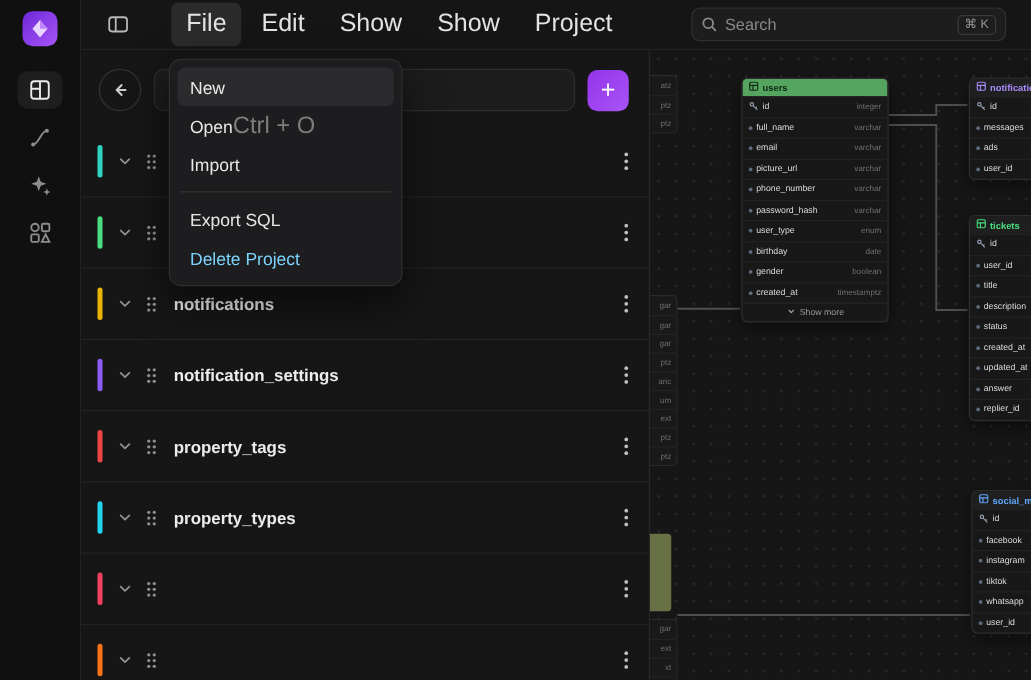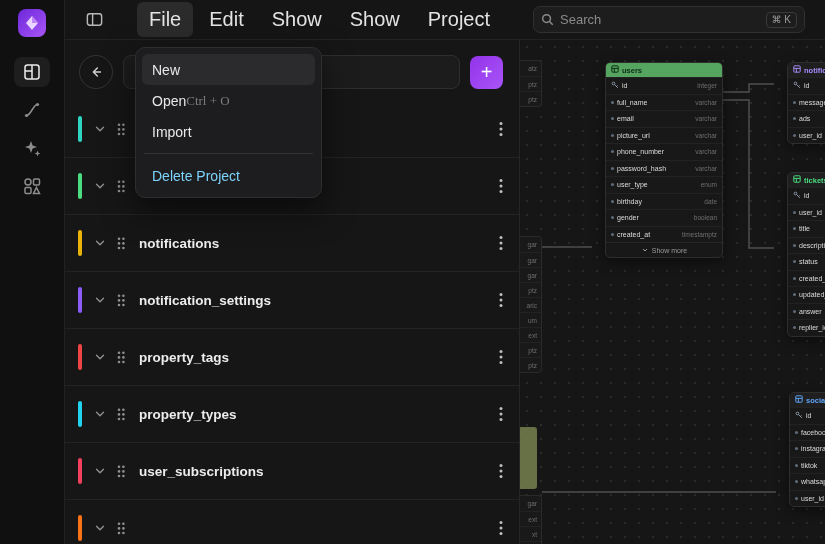--- a/index.html
+++ b/index.html
@@ -40,21 +40,21 @@
     color:#b9b9b9; display:flex; align-items:center; justify-content:center;
     border-radius:6px; cursor:pointer;
   }
   .menus { display:flex; align-items:center; gap:4px; margin-left:30px; }
   .menu-item {
     background:transparent; border:none; color:#e3e3e3; font-size:20px;
     font-family:inherit; padding:6px 12px; border-radius:6px; cursor:pointer;
   }
   .menu-item.active { background:#2b2b2b; }
   .search {
-    margin-left:auto; margin-right:20px; width:272px; height:27px;
+    margin-left:auto; margin-right:20px; width:252px; height:27px;
     background:#1d1d1d; border:1px solid #303030; border-radius:7px;
     display:flex; align-items:center; padding:0 7px; gap:6px; cursor:text;
   }
   .search-ph { color:#8a8a8a; font-size:13px; flex:1; }
   .kbd {
     color:#9a9a9a; font-size:10px; border:1px solid #3a3a3a; border-radius:4px;
     padding:1px 5px; line-height:12px; white-space:nowrap;
   }
 
   
@@ -95,21 +95,21 @@
   
   .canvas {
     position:absolute; left:520px; top:40px; right:0; bottom:0; overflow:hidden;
     background-color:#161616;
     background-image:radial-gradient(circle, #2b2b2b 1px, transparent 1.3px);
     background-size:14px 14px; cursor:grab;
   }
   .wires { position:absolute; left:0; top:0; width:100%; height:100%; }
   .db-table {
     position:absolute; background:#181818; border:1px solid #2d2d2d; border-radius:5px;
-    overflow:hidden; box-shadow:0 4px 14px rgba(0,0,0,.45); cursor:grab;margin-left:12px;
+    overflow:hidden; box-shadow:0 4px 14px rgba(0,0,0,.45); cursor:grab;
   }
   .db-head {
     height:14px; display:flex; align-items:center; gap:3px; padding:0 5px;
     font-size:7.5px; font-weight:700; background:#1f1f1f;
   }
   .db-row {
     height:16.5px; display:flex; align-items:center; justify-content:space-between;
     padding:0 5px; font-size:7px; color:#dcdcdc; border-top:1px solid #222;
   }
   .db-row:first-of-type { border-top:none; }
@@ -136,21 +136,21 @@
     position:absolute; left:135px; top:47px; width:187px; z-index:50;
     background:#1d1d1f; border:1px solid #2e2e2e; border-radius:10px; padding:6px;
     box-shadow:0 12px 32px rgba(0,0,0,.55);
   }
   .dd-item {
     height:31px; display:flex; align-items:center; justify-content:flex-start;
     padding:0 10px; border-radius:6px; font-size:14px; color:#e8e8e8; cursor:pointer;
   }
   .dd-item.hl { background:#2b2b2d; }
   .dd-item.danger { color:#7dd3fc; }
-  .dd-short { color:#7d7d7d; font-size:13px;font-family:Liberation Serif, serif; }
+  .dd-short { color:#7d7d7d; font-size:19px; }
   .dd-div { height:1px; background:#333; margin:6px 2px; }
 </style>
 </head>
 <body>
 
 <div class="app">
 
   <aside class="rail">
     <div class="logo">
       <svg width="16" height="16" viewBox="0 0 16 16">
@@ -388,21 +388,20 @@
           <span class="tdrag">
             <svg width="10" height="15" viewBox="0 0 10 15" fill="currentColor">
               <circle cx="3" cy="2.8" r="1.3"></circle>
               <circle cx="7.4" cy="2.8" r="1.3"></circle>
               <circle cx="3" cy="7.4" r="1.3"></circle>
               <circle cx="7.4" cy="7.4" r="1.3"></circle>
               <circle cx="3" cy="12" r="1.3"></circle>
               <circle cx="7.4" cy="12" r="1.3"></circle>
             </svg>
           </span>
-          <span class="tname">user_subscriptions</span>
           <button class="tkebab">
             <svg width="4" height="16" viewBox="0 0 4 16" fill="currentColor">
               <circle cx="2" cy="2.5" r="1.5"></circle>
               <circle cx="2" cy="8" r="1.5"></circle>
               <circle cx="2" cy="13.5" r="1.5"></circle>
             </svg>
           </button>
         </div>
         <div class="trow">
           <span class="tbar" style="background: rgb(249, 115, 22);"></span>
@@ -709,18 +708,21 @@
         <span class="dd-label">New</span>
       </div>
       <div class="dd-item">
         <span class="dd-label">Open</span>
         <span class="dd-short">Ctrl + O</span>
       </div>
       <div class="dd-item">
         <span class="dd-label">Import</span>
       </div>
       <div class="dd-div"></div>
+      <div class="dd-item">
+        <span class="dd-label">Export SQL</span>
+      </div>
       <div class="dd-item danger">
         <span class="dd-label">Delete Project</span>
       </div>
     </div>
 
 </div>
 
 </body></html>

